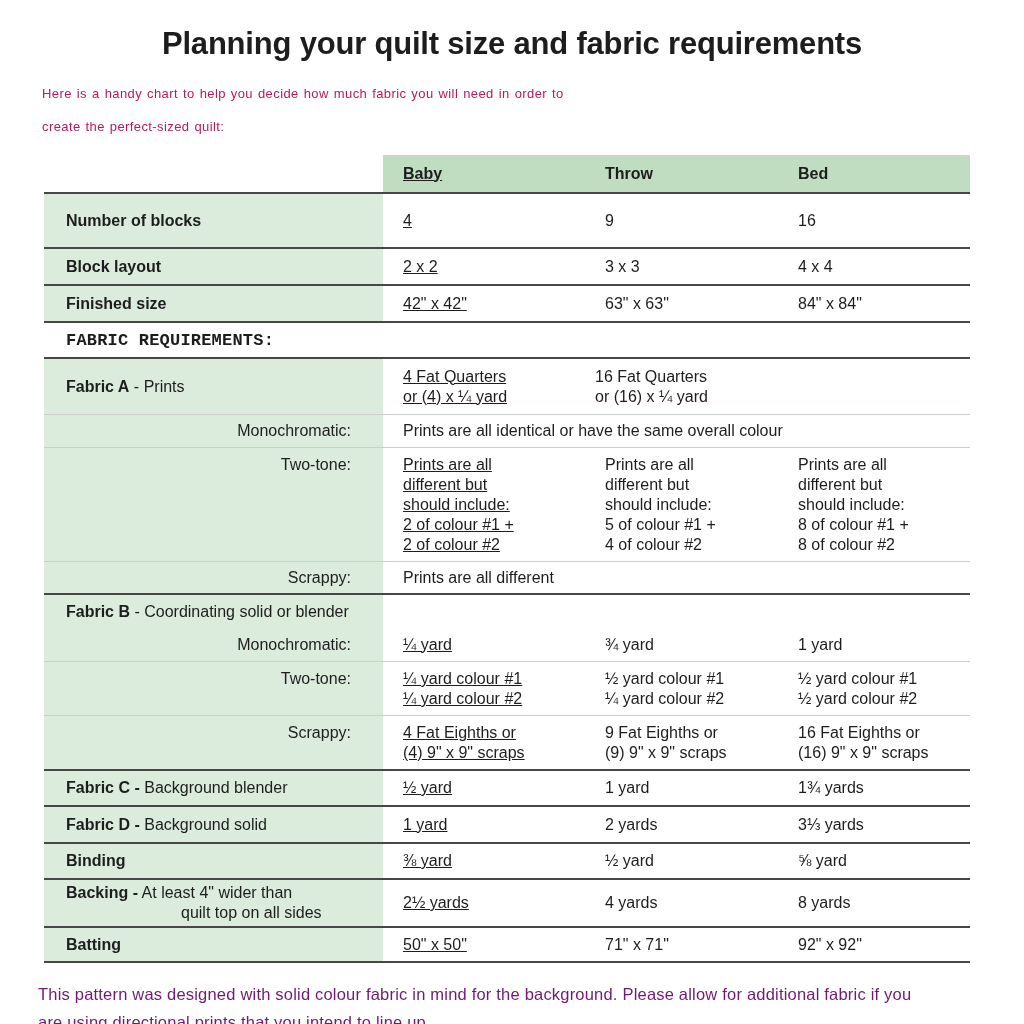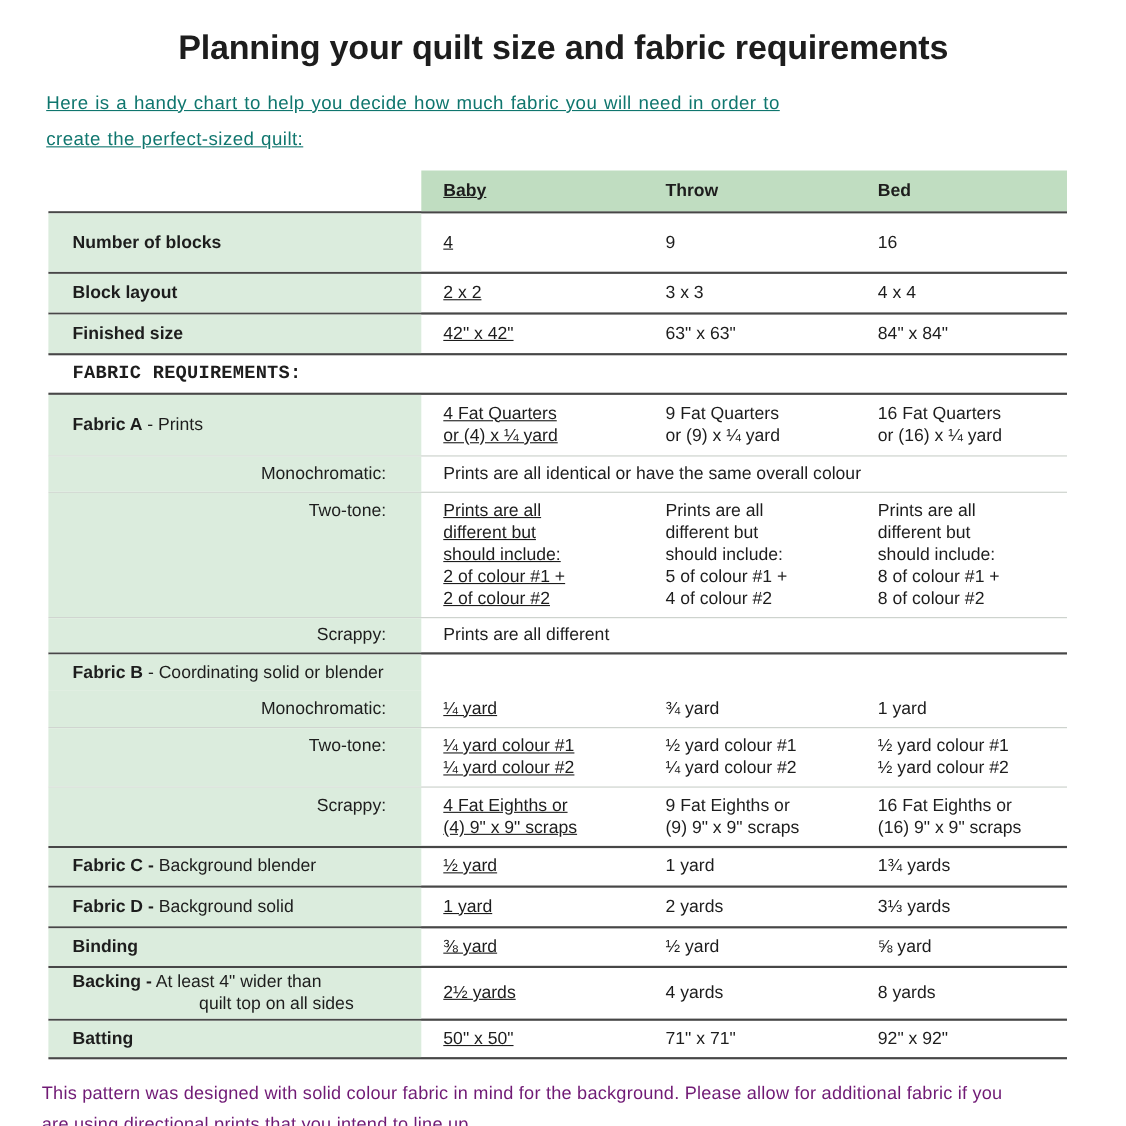--- a/index.html
+++ b/index.html
@@ -17,27 +17,26 @@
   }
   .page-title{
     margin:26px 20px 0 20px;
     text-align:center;
     font-size:31px;
     font-weight:800;
     letter-spacing:-0.2px;
   }
   .intro{
     margin:15px 60px 0 42px;
-    font-size:17px;
+    font-size:13px;
     line-height:33px;
     letter-spacing:0.4px;
     word-spacing:1px;
     white-space:pre-line;
-    color:#0f766e;
-    text-decoration:underline;
+    color:#be185d;
   }
   .qtable{
     width:926px;
     margin:12px 0 0 44px;
     font-size:16px;
   }
   .tr{display:flex;box-sizing:border-box;align-items:center;}
   .bt-d{border-top:2px solid var(--line-dark);}
   .bt-l{border-top:1px solid var(--line-light);}
   .bb-d{border-bottom:2px solid var(--line-dark);}
@@ -132,22 +131,20 @@
   <div class="tr h36 bt-d">
     <div class="sect">FABRIC REQUIREMENTS:</div>
   </div>
 
   <div class="tr h57 bt-d">
     <div class="cl">
         <div class="lbl"><span class="b">Fabric A</span><span> - Prints</span></div>
       </div>
     <div class="cv baby">4 Fat Quarters
 or (4) x ¼ yard</div>
-    <div class="cv throw">9 Fat Quarters
-or (9) x ¼ yard</div>
     <div class="cv bed">16 Fat Quarters
 or (16) x ¼ yard</div>
   </div>
 
   <div class="tr h33 bt-l">
     <div class="cl sub">
         <div class="lbl">Monochromatic:</div>
       </div>
     <div class="cv span3">Prints are all identical or have the same overall colour</div>
   </div>

